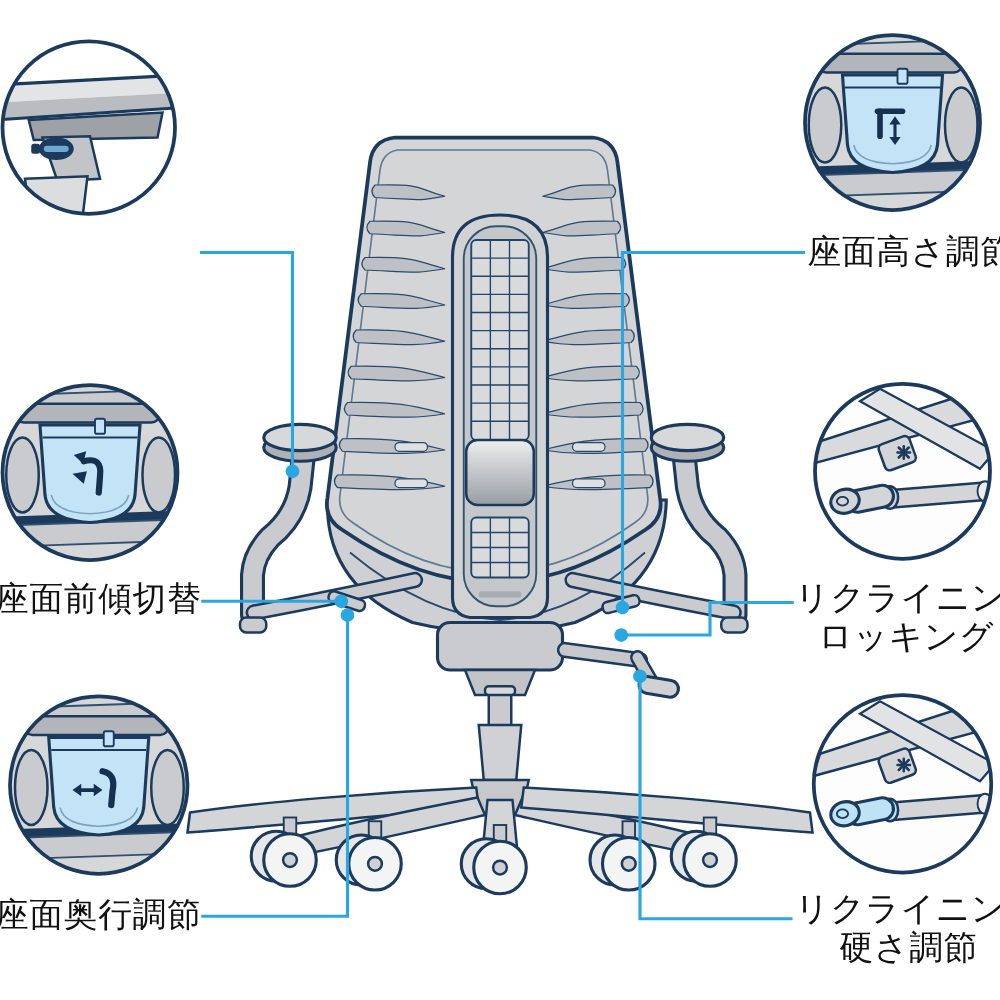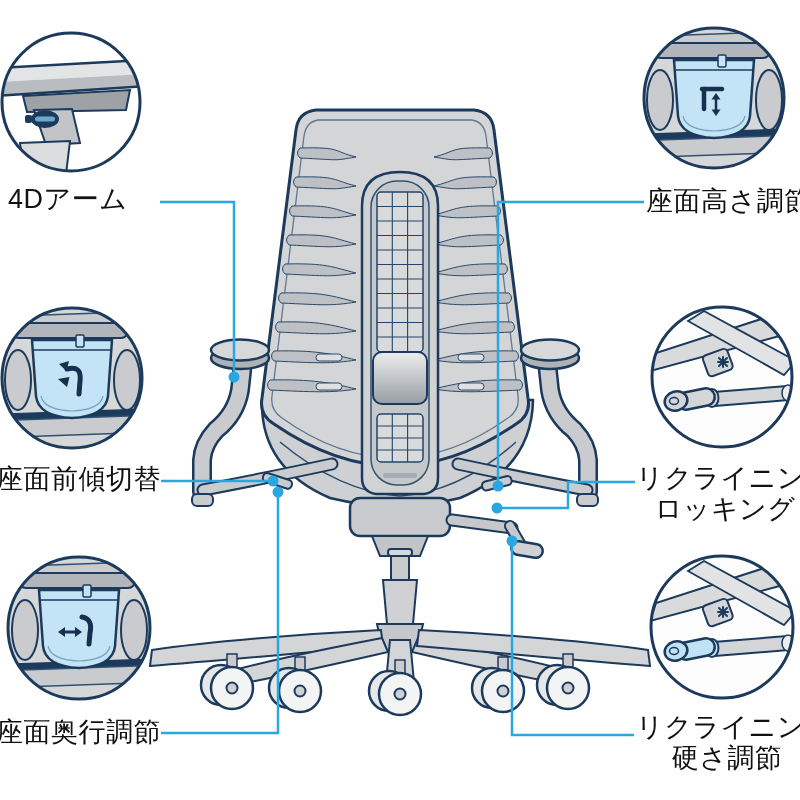--- a/index.html
+++ b/index.html
@@ -292,21 +292,20 @@
     </g>
   </g>
   <circle cx="79" cy="628" r="71" fill="none" stroke="#1c3a5c" stroke-width="3"></circle>
 
   <g transform="translate(722,627)" clip-path="url(#clip71)" color="#bfe2f5">
     <use href="#crank-base"></use>
   </g>
   <circle cx="722" cy="627" r="71" fill="none" stroke="#1c3a5c" stroke-width="3"></circle>
 </svg>
 
-  <div class="label" style="left:8px;top:184px;">4Dアーム</div>
 
   <div class="label" style="left:646px;top:186px;">座面高さ調節</div>
 
   <div class="label" style="left:-4px;top:464px;">座面前傾切替</div>
 
   <div class="label label-2line" style="left:636px;top:463px;width:178px;">
     <div>リクライニング</div>
     <div>ロッキング</div>
   </div>
 

